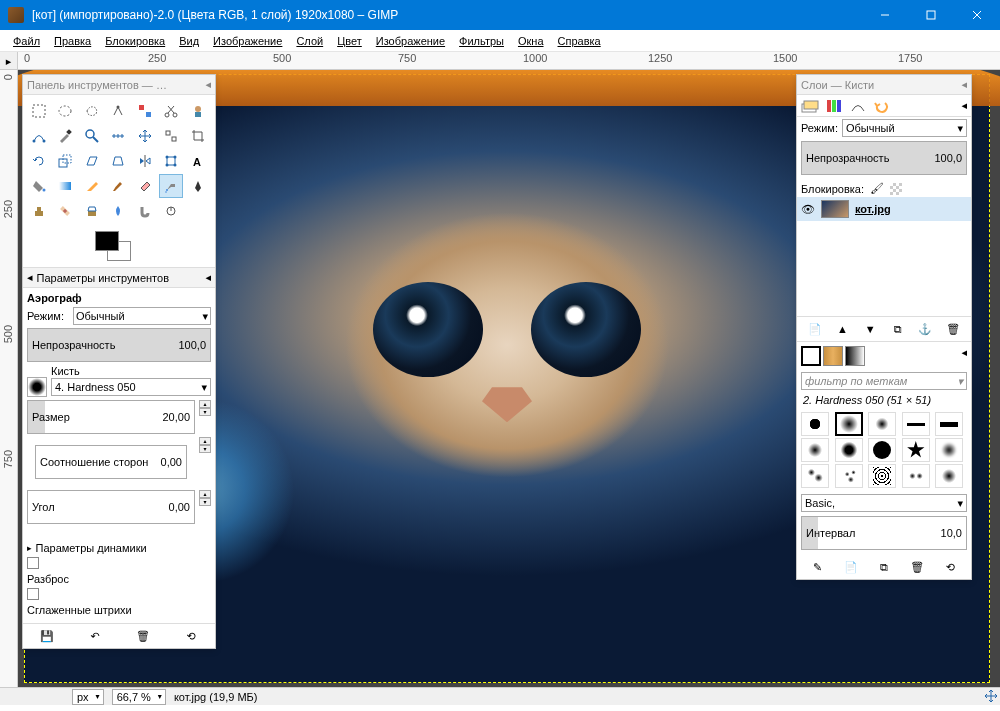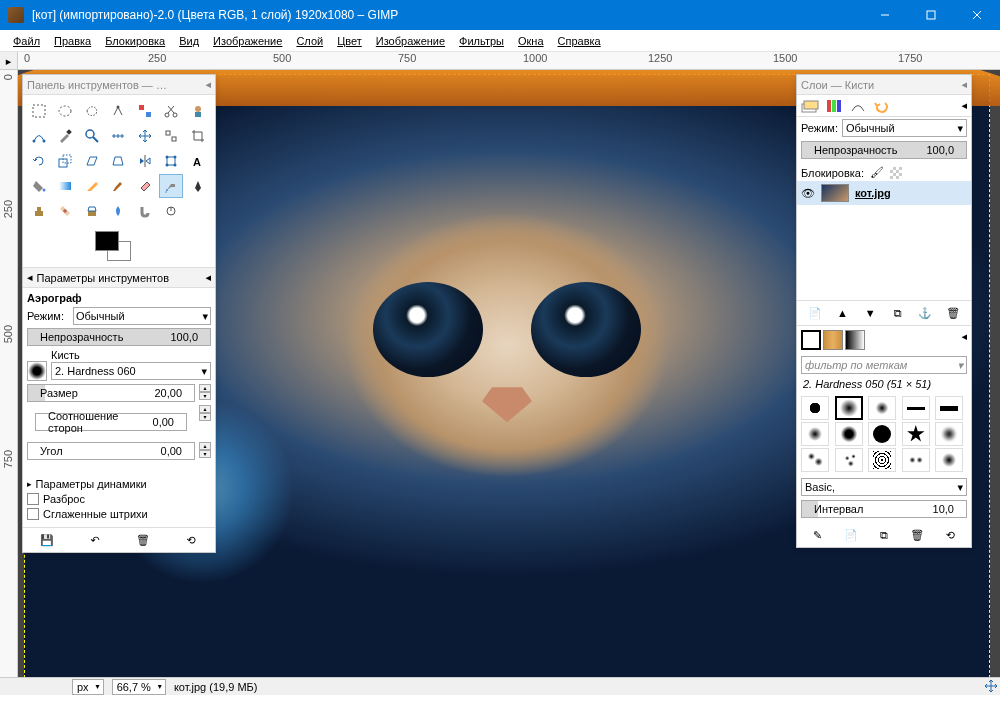--- a/index.html
+++ b/index.html
@@ -55,35 +55,35 @@
 
 .tool-opts { border-top: 1px solid #ddd; }
 .tool-opts-hdr { height: 20px; display: flex; align-items: center; padding: 0 4px; background: #f3f3f3; border-bottom: 1px solid #ddd; }
 .tool-opts-hdr .lbl { flex: 1; }
 .tool-opts-body { padding: 4px; }
 .opt-title { font-weight: bold; margin-bottom: 3px; }
 .opt-row { display: flex; align-items: center; margin-bottom: 3px; gap: 4px; }
 .opt-row label { min-width: 42px; }
 .opt-select { flex: 1; height: 18px; border: 1px solid #aaa; background: #fff; padding: 0 2px; display:flex; align-items:center; }
 .opt-select .dd { margin-left:auto; }
-.slider-box { height: 18px; border: 1px solid #aaa; position: relative; background: #fff; display: flex; align-items: center; padding: 0 12px; margin-bottom: 3px; }
+.slider-box { height: 34px; border: 1px solid #aaa; position: relative; background: #fff; display: flex; align-items: center; padding: 0 4px; margin-bottom: 3px; }
 .slider-fill { position: absolute; left: 0; top: 0; bottom: 0; background: #d8d8d8; }
 .slider-box .txt { position: relative; z-index: 1; }
 .slider-box .val { margin-left: auto; position: relative; z-index: 1; }
 .spinner { width: 12px; display: flex; flex-direction: column; margin-left: 2px; }
 .spinner div { height: 8px; border: 1px solid #aaa; font-size: 6px; text-align: center; line-height: 6px; background:#f0f0f0; }
 .brush-row { display:flex; align-items:center; gap:4px; }
 .brush-thumb { width:20px; height:20px; border:1px solid #aaa; background:radial-gradient(circle,#000 0%,#000 30%,transparent 70%); }
 .brush-sel { flex:1; height:18px; border:1px solid #aaa; display:flex; align-items:center; padding:0 3px; }
 .dyn-row { display:flex; align-items:center; gap:4px; margin-bottom:3px; }
 .dyn-icon { width:20px; height:20px; background:linear-gradient(135deg,#f28,#28f); border:1px solid #aaa; }
 .dyn-sel { flex:1; height:18px; border:1px solid #aaa; padding:0 3px; display:flex; align-items:center; }
 .expander { display:flex; align-items:center; gap:4px; margin-bottom:3px; cursor:default; }
 .expander::before { content:"▸"; font-size:9px; }
-.chk-row { display:flex; align-items:flex-start; gap:4px; margin-bottom:3px; }
+.chk-row { display:flex; align-items:flex-start; gap:4px; margin-bottom:3px;flex-direction:column; }
 .chk { width:12px; height:12px; border:1px solid #888; background:#fff; }
 .btn-row { display:flex; gap:8px; padding:4px; border-top:1px solid #ddd; justify-content:space-around; }
 .mini-icon { width:16px; height:16px; display:flex; align-items:center; justify-content:center; }
 
 
 .layers-panel { position: absolute; right: 28px; top: 74px; width: 176px; background: #fff; border: 1px solid #c8c8c8; box-shadow: 0 2px 6px rgba(0,0,0,0.15); z-index: 10; }
 .tab-row { height: 22px; display:flex; border-bottom:1px solid #ddd; padding:2px 4px; gap:6px; align-items:center; }
 .tab-icon { width:18px; height:16px; }
 .mode-row { display:flex; align-items:center; padding:2px 4px; gap:4px; }
 .mode-sel { flex:1; height:18px; border:1px solid #aaa; padding:0 3px; display:flex; align-items:center; }
@@ -104,21 +104,21 @@
 .filter-inp { flex:1; height:18px; border:1px solid #aaa; padding:0 3px; font-style:italic; color:#888; display:flex; align-items:center; }
 .brush-name { padding:2px 6px; font-style:italic; }
 .brush-grid { display:grid; grid-template-columns:repeat(5,1fr); gap:2px; padding:4px; }
 .brush-cell { width:28px; height:24px; border:1px solid #ddd; display:flex; align-items:center; justify-content:center; position:relative; }
 .brush-cell.sel { border:2px solid #000; }
 .bshape { width:18px; height:18px; }
 .preset-row { padding:2px 4px; display:flex; }
 .preset-sel { flex:1; height:18px; border:1px solid #aaa; padding:0 3px; display:flex; align-items:center; }
 
 
-.statusbar { position:absolute; left:0; right:0; bottom:16px; height:18px; background:#f0f0f0; border-top:1px solid #ccc; display:flex; align-items:center; padding:0 4px; gap:8px; font-size:11px; }
+.statusbar { position:absolute; left:0; right:0; bottom:6px; height:18px; background:#f0f0f0; border-top:1px solid #ccc; display:flex; align-items:center; padding:0 4px; gap:8px; font-size:11px; }
 .status-sel { height:16px; border:1px solid #aaa; padding:0 14px 0 4px; background:#fff; position:relative; display:flex; align-items:center; }
 .status-sel::after { content:"▾"; position:absolute; right:3px; font-size:8px; }
 .nav-cross { position:absolute; right:2px; bottom:2px; width:14px; height:14px; }
 </style>
 </head>
 <body>
 
 <div class="titlebar">
   <div class="titlebar-icon"></div>
   <div class="titlebar-text">[кот] (импортировано)-2.0 (Цвета RGB, 1 слой) 1920x1080 – GIMP</div>
@@ -421,21 +421,21 @@
       <div class="slider-box">
         <div class="slider-fill" style="width:100%"></div>
         <span class="txt">Непрозрачность</span>
         <span class="val">100,0</span>
       </div>
       <div style="margin-bottom:3px">
         <div style="margin-left:24px">Кисть</div>
         <div class="brush-row">
           <div class="brush-thumb"></div>
           <div class="brush-sel">
-              <span>2. Hardness 060</span>
+              <span>4. Hardness 050</span>
               <span style="margin-left:auto">▾</span>
             </div>
         </div>
       </div>
       <div style="display:flex;gap:2px;margin-bottom:3px">
         <div class="slider-box" style="flex:1;margin:0">
           <div class="slider-fill" style="width:10%"></div>
           <span class="txt">Размер</span>
           <span class="val">20,00</span>
         </div>

